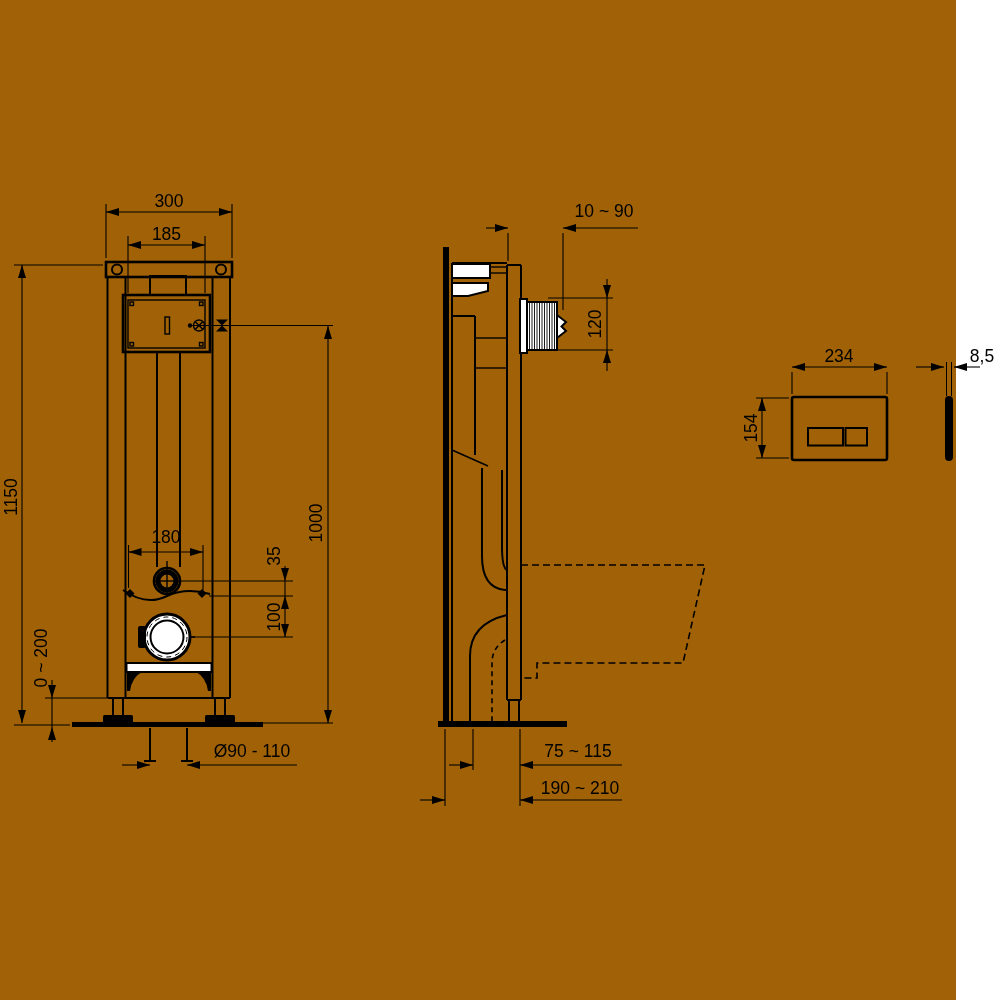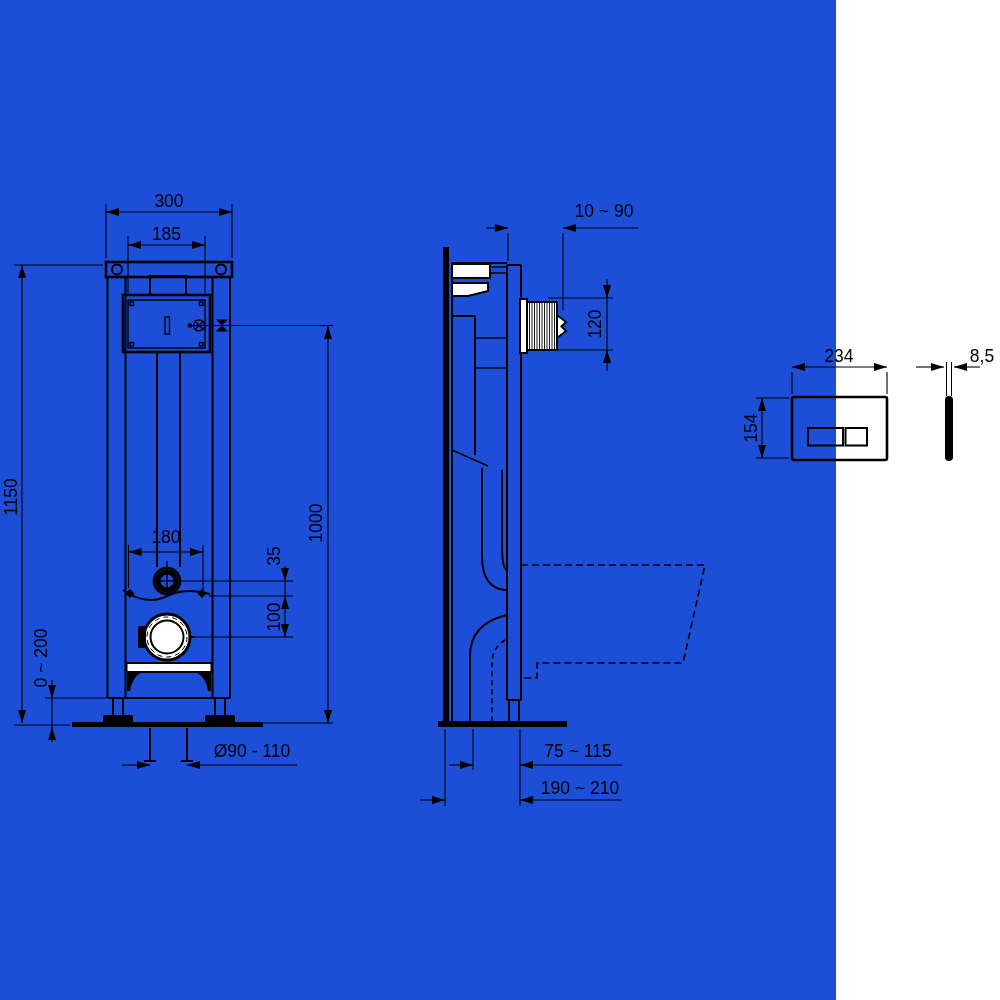--- a/index.html
+++ b/index.html
@@ -4,24 +4,24 @@
 <style>
   html, body {
     margin: 0;
     padding: 0;
     background: #ffffff;
     width: 1000px;
     height: 1000px;
     overflow: hidden;
   }
   #drawing-root {
-    width: 836px;
+    width: 956px;
     height: 1000px;
     position: relative;
-    background: #1d4ed8;
+    background: #a16207;
   }
   svg {
     display: block;
     font-family: "Liberation Sans", "DejaVu Sans", sans-serif;
   }
   svg text {
     font-size: 17.5px;
     fill: #000000;
     font-family: "Liberation Sans", "DejaVu Sans", sans-serif;
   }

